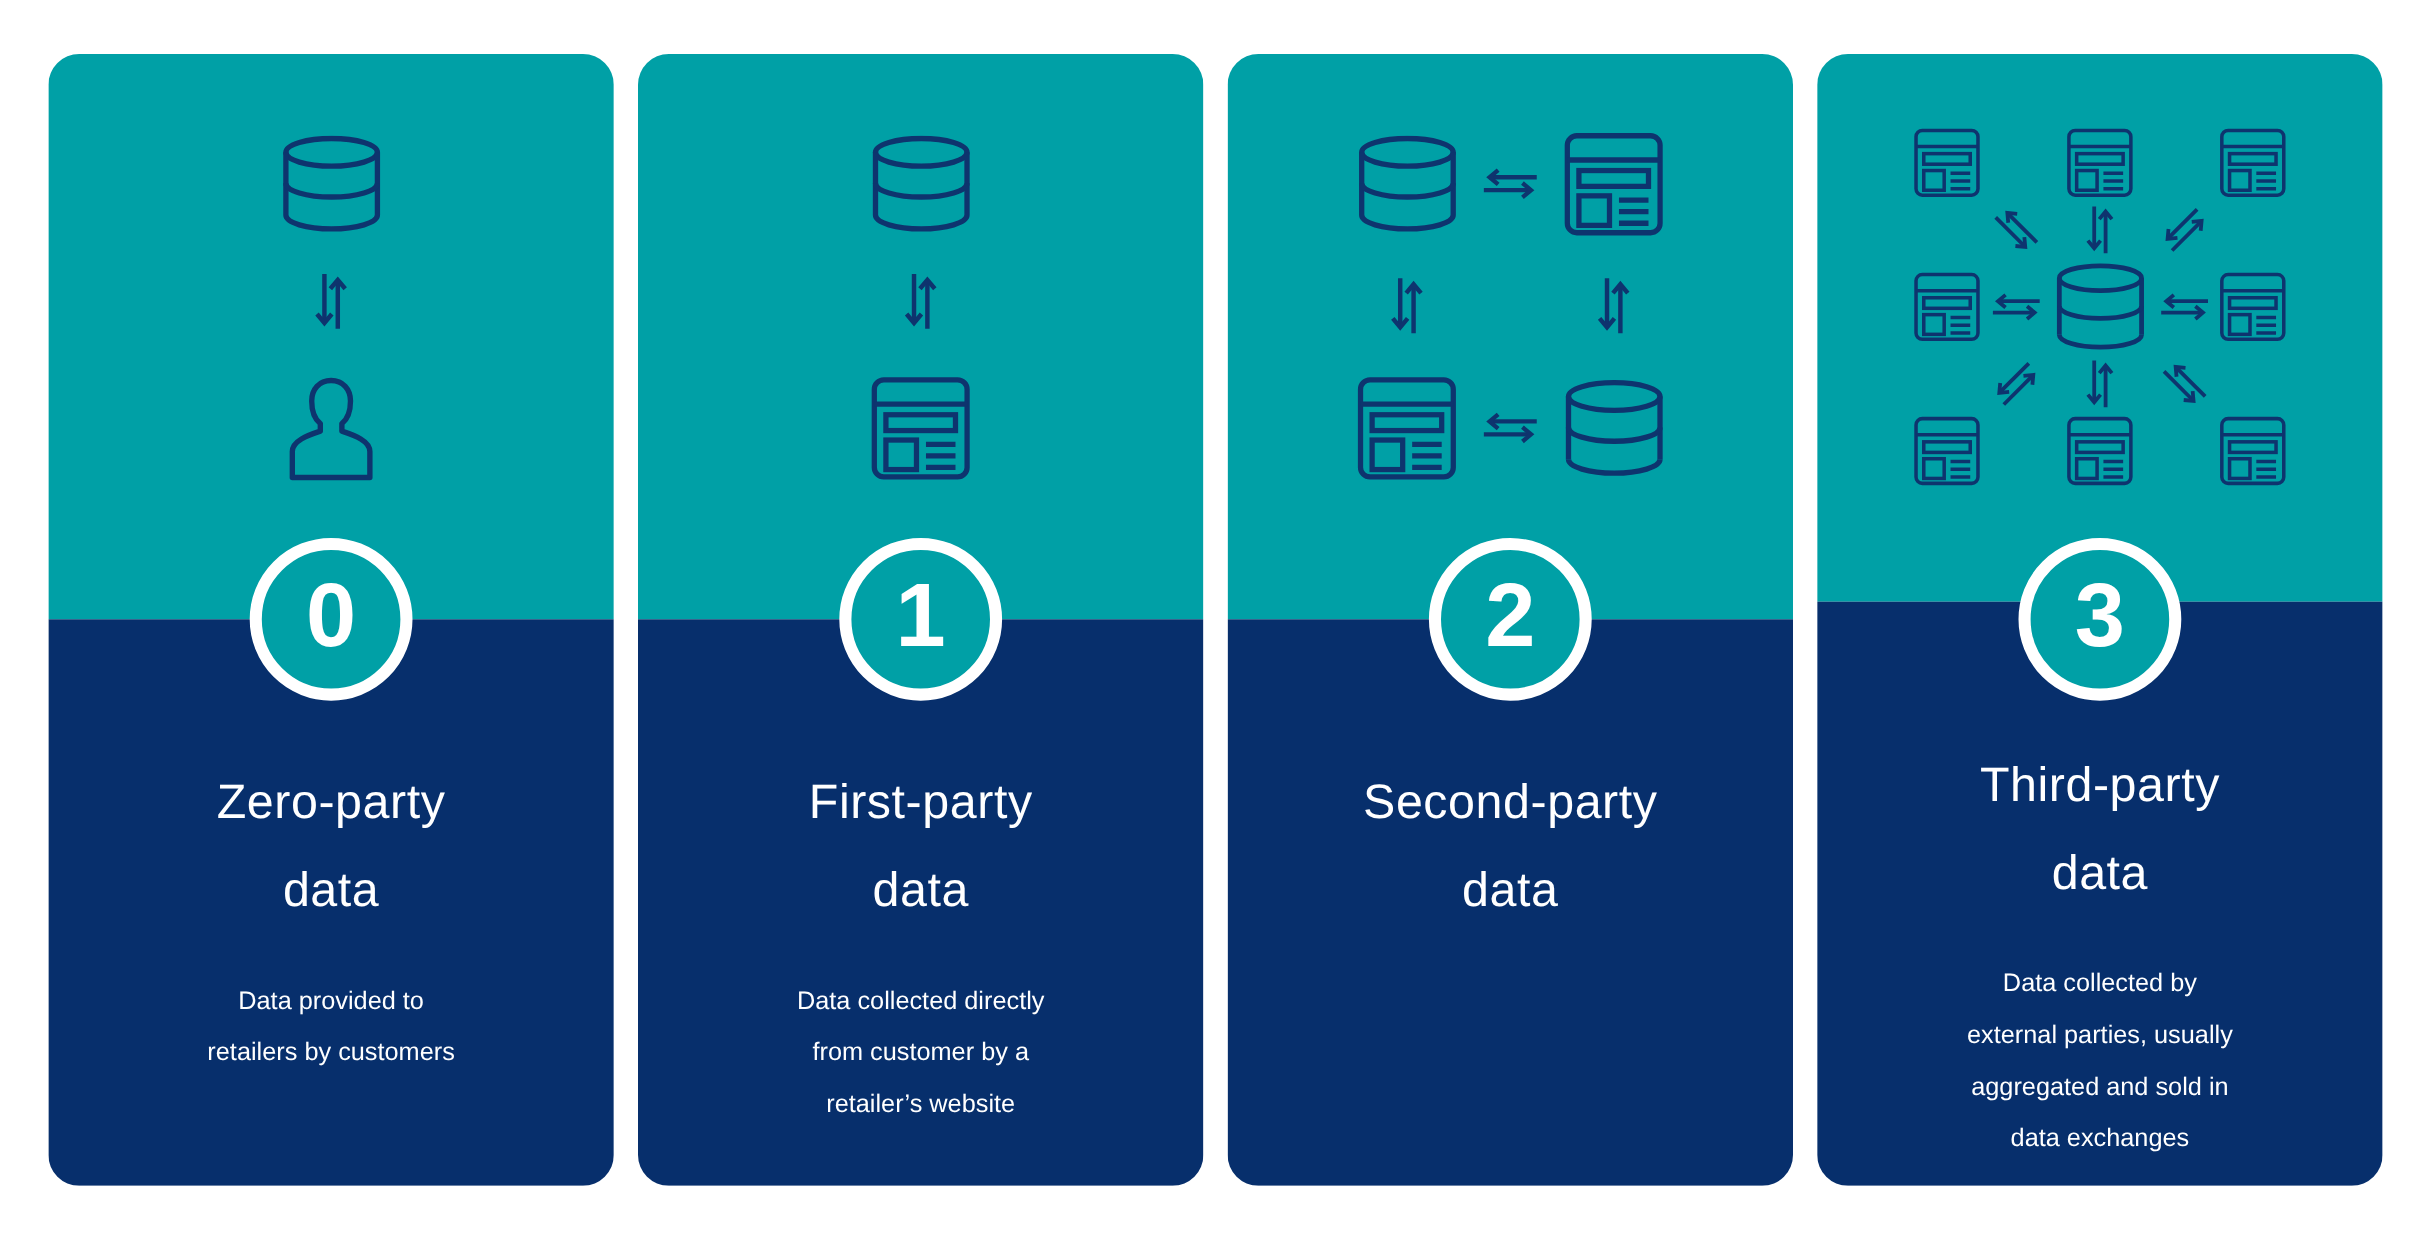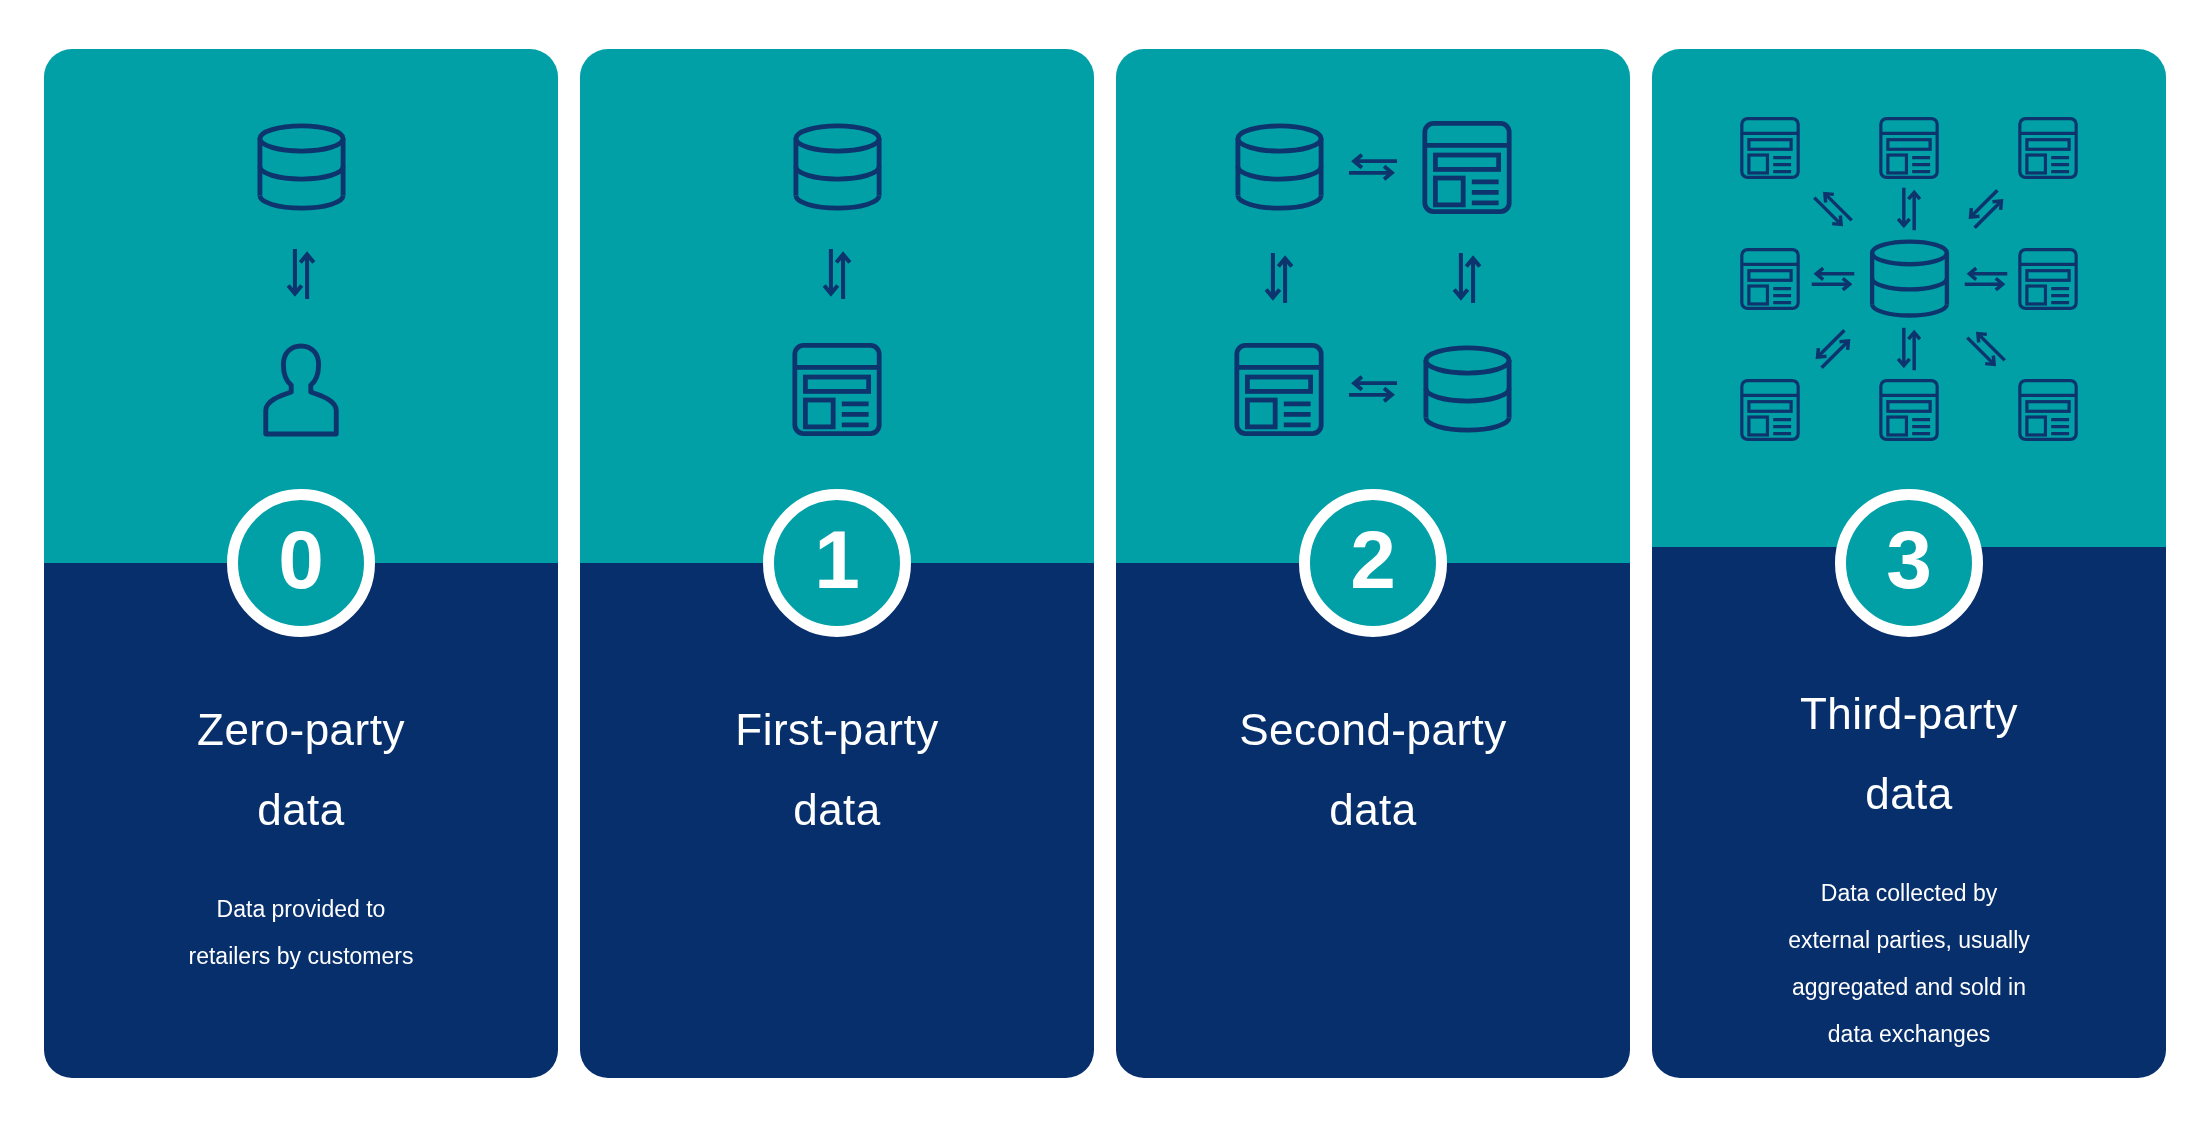--- a/index.html
+++ b/index.html
@@ -197,20 +197,21 @@
         <svg class="icon" width="92" height="97" viewBox="0 0 96 100">
             <use href="#sym-browser"></use>
           </svg>
       </div>
     </div>
     <div class="badge">
       <span>1</span>
     </div>
     <div class="card-bottom">
       <h2 class="title">First-party<br>data</h2>
+      <p class="desc">Data collected directly<br>from customer by a<br>retailer’s website</p>
     </div>
   </section>
 
   <section class="card">
     <div class="card-top">
       <div class="grid3">
         <svg class="icon" width="97" height="89" viewBox="0 0 100 92">
             <use href="#sym-db"></use>
           </svg>
         <svg class="icon" width="52" height="30" viewBox="0 0 80 44">

